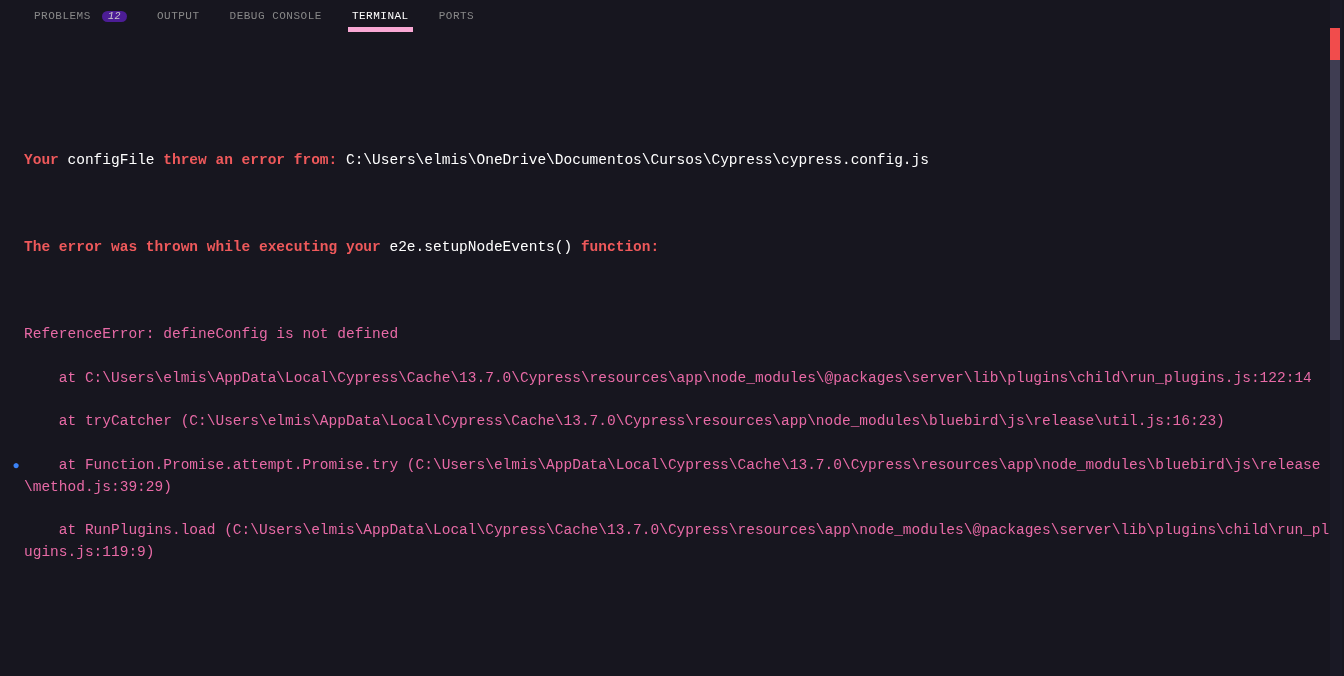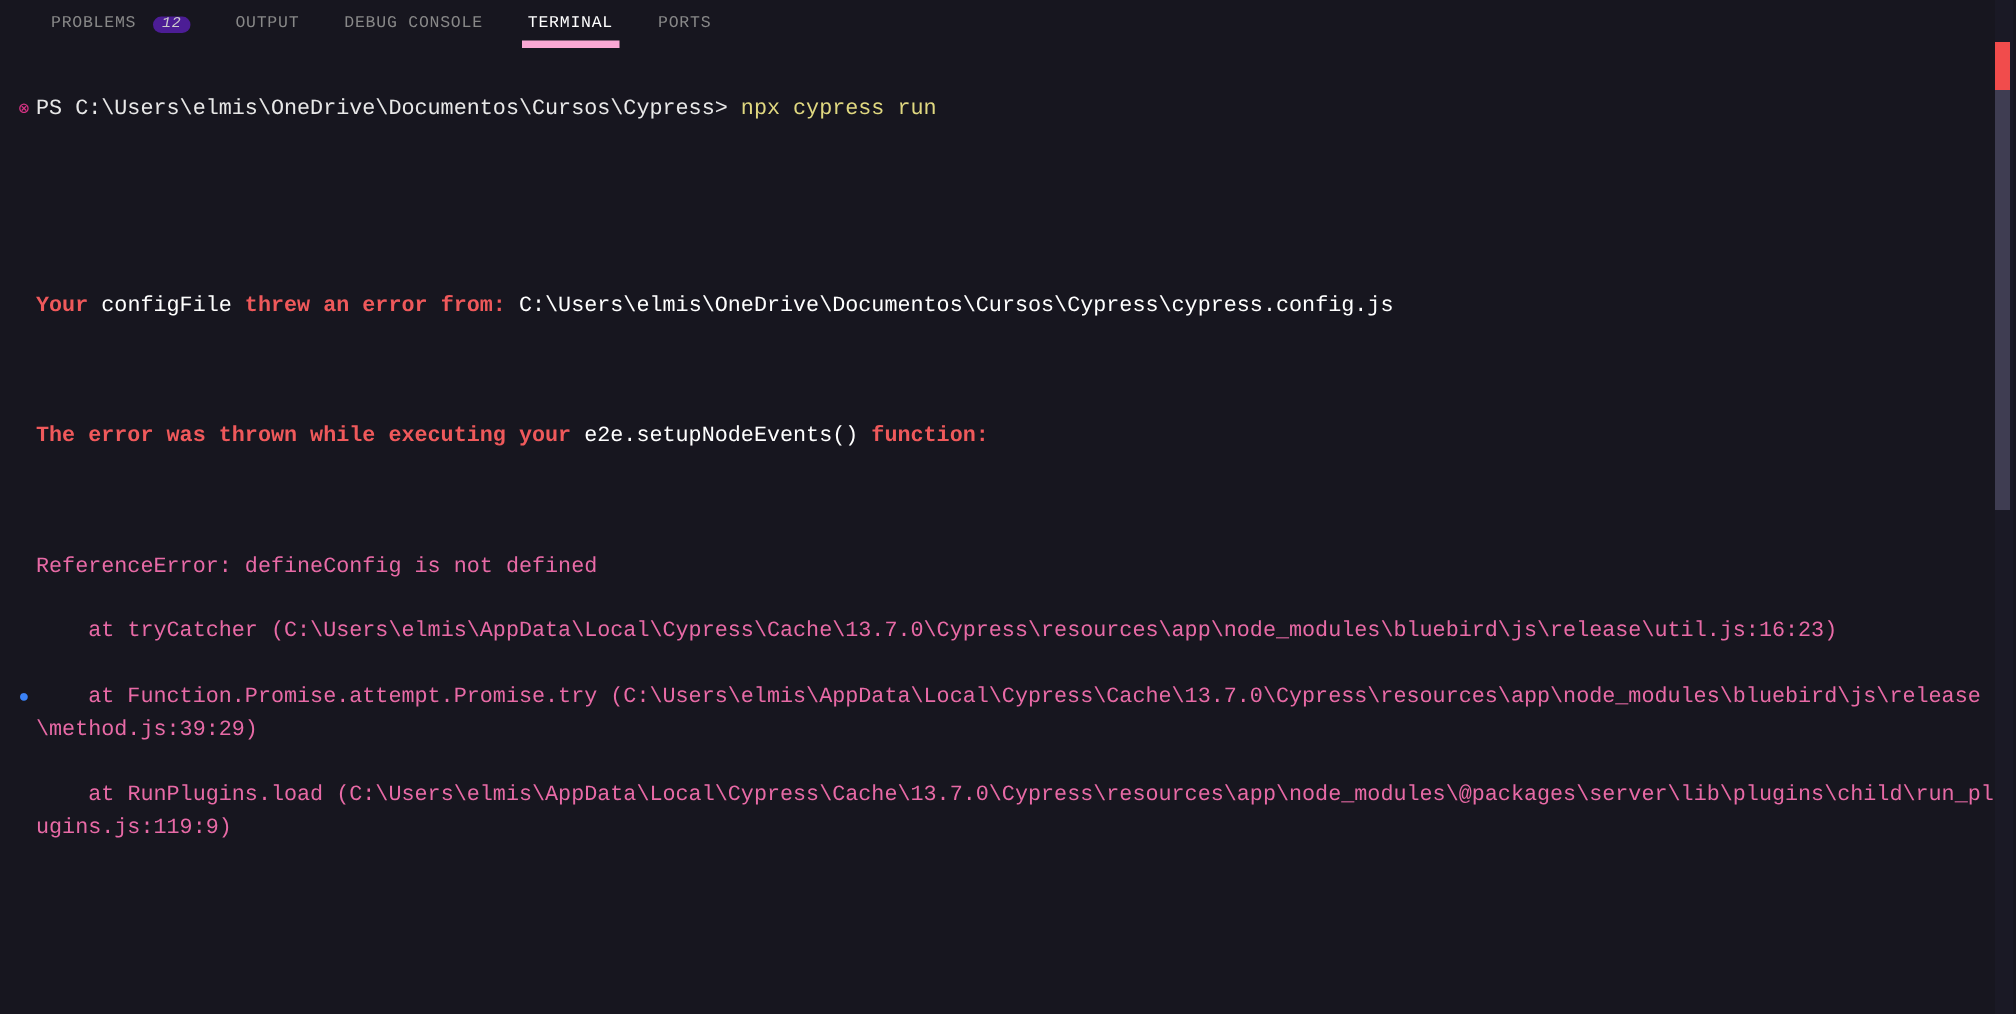--- a/index.html
+++ b/index.html
@@ -87,28 +87,28 @@
     <span>PROBLEMS</span>
     <span class="badge">12</span>
   </span>
   <span class="tab">OUTPUT</span>
   <span class="tab">DEBUG CONSOLE</span>
   <span class="tab active">TERMINAL</span>
   <span class="tab">PORTS</span>
 </div>
 
 <div class="terminal">
-<span class="line"><span class="gutter dot-pink">⊗</span><span class="white">PS </span><span class="white">C:\Users\elmis\OneDrive\Documentos\Cursos\Cypress&gt;</span><span class="yellow"> npx cypress run</span></span>
 <span class="line">&nbsp;</span>
 <span class="line">&nbsp;</span>
 <span class="line"><span class="red">Your </span><span class="yellow2">configFile</span><span class="red"> threw an error from: </span><span class="cyan">C:\Users\elmis\OneDrive\Documentos\Cursos\Cypress\cypress.config.js</span></span>
 <span class="line">&nbsp;</span>
 <span class="line"><span class="red">The error was thrown while executing your </span><span class="yellow2">e2e.setupNodeEvents()</span><span class="red"> function:</span></span>
 <span class="line">&nbsp;</span>
 <span class="line pink">ReferenceError: defineConfig is not defined</span>
+<span class="line pink">    at C:\Users\elmis\AppData\Local\Cypress\Cache\13.7.0\Cypress\resources\app\node_modules\@packages\server\lib\plugins\child\run_plugins.js:122:14</span>
 <span class="line pink">    at tryCatcher (C:\Users\elmis\AppData\Local\Cypress\Cache\13.7.0\Cypress\resources\app\node_modules\bluebird\js\release\util.js:16:23)</span>
 <span class="line pink"><span class="gutter dot-blue">●</span><span>    at Function.Promise.attempt.Promise.try (C:\Users\elmis\AppData\Local\Cypress\Cache\13.7.0\Cypress\resources\app\node_modules\bluebird\js\release\method.js:39:29)</span></span>
 <span class="line pink">    at RunPlugins.load (C:\Users\elmis\AppData\Local\Cypress\Cache\13.7.0\Cypress\resources\app\node_modules\@packages\server\lib\plugins\child\run_plugins.js:119:9)</span>
 
 
 
 
 
 
 

